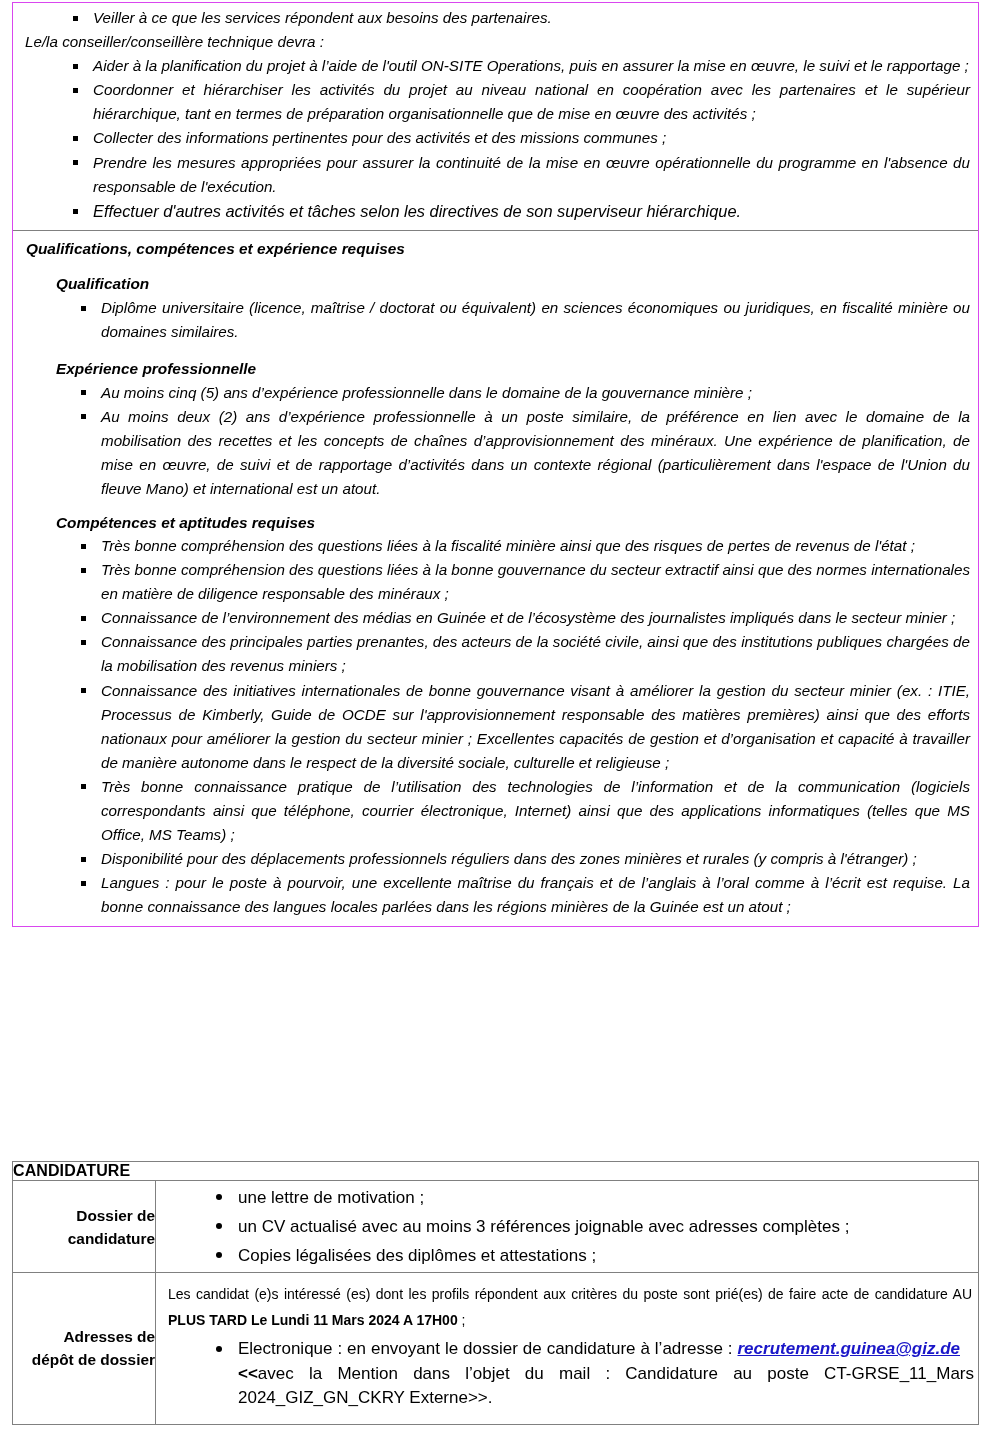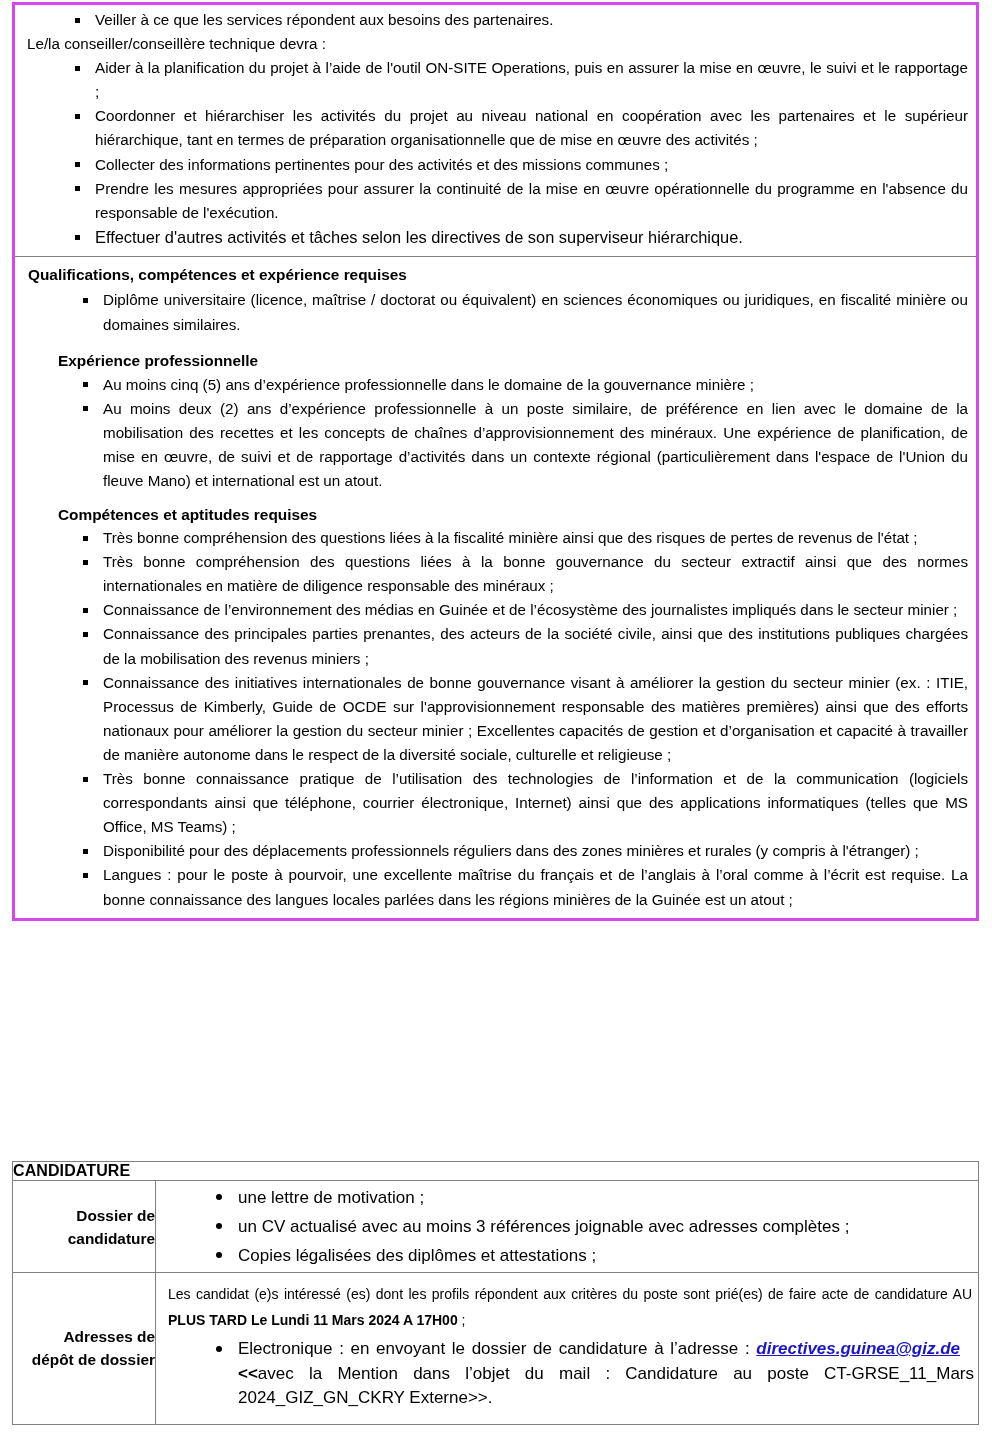--- a/index.html
+++ b/index.html
@@ -18,22 +18,23 @@
     position: relative;
     width: 992px;
     height: 1432px;
     box-sizing: border-box;
     padding: 0;
   }
 
   
   .frame {
     box-sizing: border-box;
-    border: 3px solid #d946ef;
+    border: 1px solid #d946ef;
     background: #ffffff;
+    font-style: italic;
   }
   .frame-top {
     position: absolute;
     left: 12px;
     top: 2px;
     width: 967px;
   }
   .frame-bottom {
     position: absolute;
     left: 12px;
@@ -225,20 +226,21 @@
         <li>Collecter des informations pertinentes pour des activités et des missions communes ;</li>
         <li>Prendre les mesures appropriées pour assurer la continuité de la mise en œuvre opérationnelle du programme en l'absence du responsable de l'exécution.</li>
         <li class="big">Effectuer d'autres activités et tâches selon les directives de son superviseur hiérarchique.</li>
       </ul>
     </div>
 
     <div class="section-row">
 
       <p class="heading heading-main">Qualifications, compétences et expérience requises</p>
 
+      <p class="heading heading-sub">Qualification</p>
       <ul class="sq i2">
         <li>Diplôme universitaire (licence, maîtrise / doctorat ou équivalent) en sciences économiques ou juridiques, en fiscalité minière ou domaines similaires.</li>
       </ul>
 
       <p class="heading heading-sub">Expérience professionnelle</p>
       <ul class="sq i2">
         <li>Au moins cinq (5) ans d’expérience professionnelle dans le domaine de la gouvernance minière ;</li>
         <li>Au moins deux (2) ans d’expérience professionnelle à un poste similaire, de préférence en lien avec le domaine de la mobilisation des recettes et les concepts de chaînes d’approvisionnement des minéraux. Une expérience de planification, de mise en œuvre, de suivi et de rapportage d’activités dans un contexte régional (particulièrement dans l'espace de l'Union du fleuve Mano) et international est un atout.</li>
       </ul>
 
@@ -276,21 +278,21 @@
               <li>Copies légalisées des diplômes et attestations ;</li>
             </ul>
           </td>
         </tr>
 
         <tr>
           <td class="lbl left">Adresses de dépôt de dossier</td>
           <td class="body tight">
             <p class="para-just"><span>Les candidat (e)s intéressé (es) dont les profils répondent aux critères du poste sont prié(es) de faire acte de candidature AU </span><b class="blk">PLUS TARD Le Lundi 11 Mars 2024 A 17H00</b><span> ;</span></p>
             <ul class="dot just">
-              <li><span>Electronique : en envoyant le dossier de candidature à l’adresse : </span><a class="email" href="#">directives.guinea@giz.de</a><span class="sp"></span><b class="blk">&lt;&lt;</b><span>avec la Mention dans l’objet du mail : Candidature au poste CT-GRSE_11_Mars 2024_GIZ_GN_CKRY Externe&gt;&gt;.</span></li>
+              <li><span>Electronique : en envoyant le dossier de candidature à l’adresse : </span><a class="email" href="#">recrutement.guinea@giz.de</a><span class="sp"></span><b class="blk">&lt;&lt;</b><span>avec la Mention dans l’objet du mail : Candidature au poste CT-GRSE_11_Mars 2024_GIZ_GN_CKRY Externe&gt;&gt;.</span></li>
             </ul>
           </td>
         </tr>
       </tbody>
     </table>
   </div>
 
 </div>
 
 </body></html>

